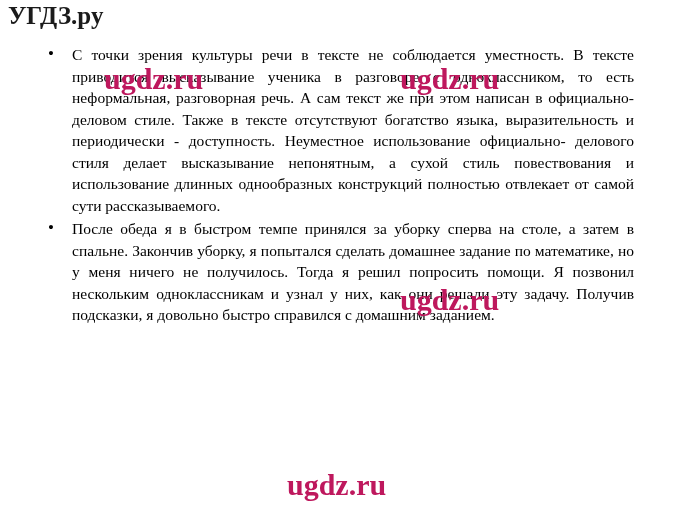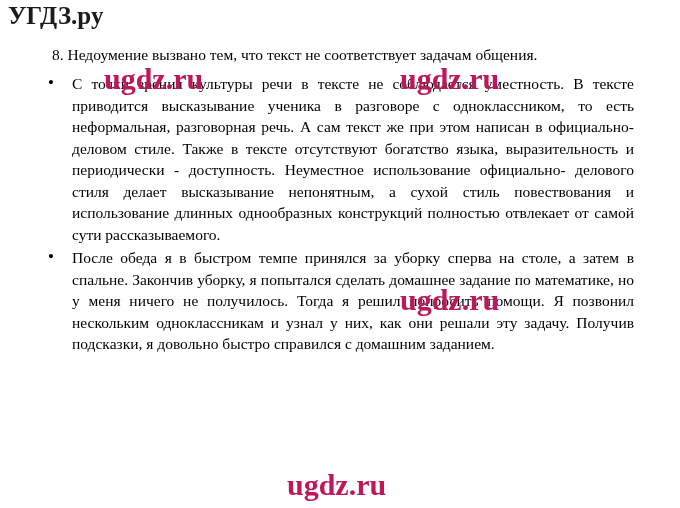--- a/index.html
+++ b/index.html
@@ -94,21 +94,20 @@
 </style>
 </head>
 <body>
 
 <div class="page">
 
   <div class="logo-top">УГДЗ.ру</div>
 
   <div class="content">
 
-    <p class="para-num">8. Недоумение вызвано тем, что текст не соответствует задачам общения.</p>
 
     <ul class="bullet-list">
       <li class="bullet-item">С точки зрения культуры речи в тексте не соблюдается уместность. В тексте приводится высказывание ученика в разговоре с одноклассником, то есть неформальная, разговорная речь. А сам текст же при этом написан в официально-деловом стиле. Также в тексте отсутствуют богатство языка, выразительность и периодически - доступность. Неуместное использование официально- делового стиля делает высказывание непонятным, а сухой стиль повествования и использование длинных однообразных конструкций полностью отвлекает от самой сути рассказываемого.</li>
       <li class="bullet-item last">После обеда я в быстром темпе принялся за уборку сперва на столе, а затем в спальне. Закончив уборку, я попытался сделать домашнее задание по математике, но у меня ничего не получилось. Тогда я решил попросить помощи. Я позвонил нескольким одноклассникам и узнал у них, как они решали эту задачу. Получив подсказки, я довольно быстро справился с домашним заданием.</li>
     </ul>
 
   </div>
 
   <div class="wm wm-1">ugdz.ru</div>
   <div class="wm wm-2">ugdz.ru</div>

